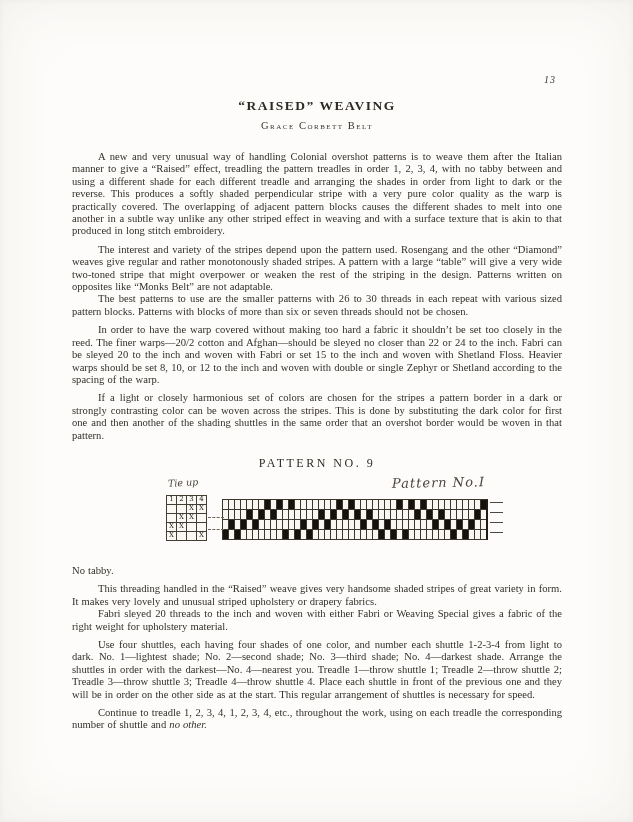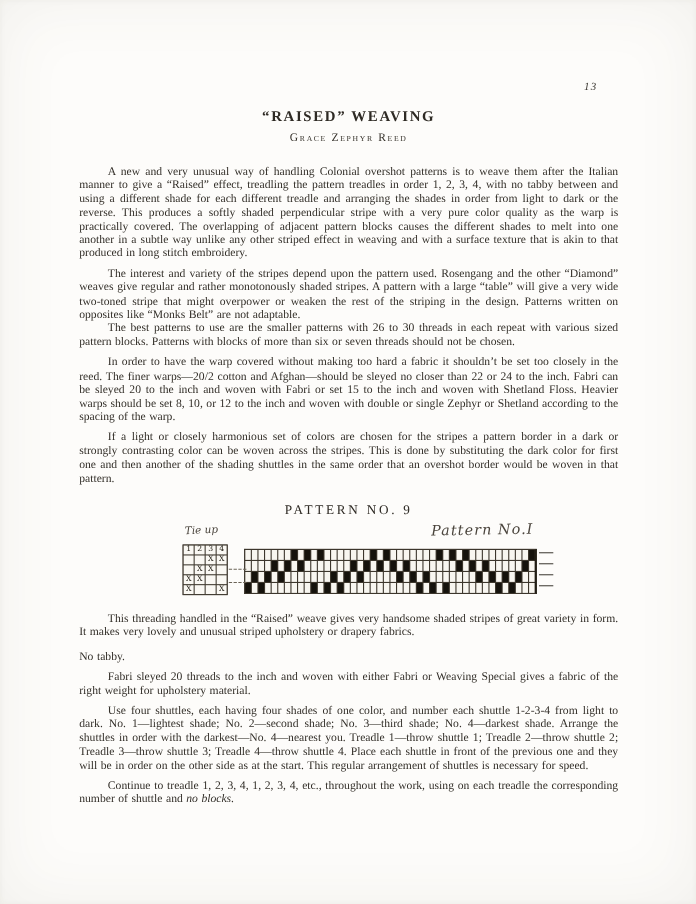--- a/index.html
+++ b/index.html
@@ -7,21 +7,21 @@
     position:relative;
     width:633px;height:822px;
     margin:0 auto;
     background:#fdfcfa;
     box-shadow:inset 0 0 60px rgba(90,80,60,0.07), inset 0 0 6px rgba(60,50,30,0.05);
     font-family:"Liberation Serif", serif;
     color:#332f29;
     overflow:hidden;
   }
   .page-number{
-    position:absolute;top:74px;left:531px;
+    position:absolute;top:74px;left:544px;
     font-size:10px;letter-spacing:1px;color:#3d3933;font-style:italic;
   }
   .content{
     position:absolute;left:72px;top:98px;width:490px;
   }
   .title{
     text-align:center;font-size:13.5px;letter-spacing:1.5px;
     font-weight:bold;margin:0 0 6px 0;color:#2e2a24;
   }
   .byline{
@@ -74,21 +74,21 @@
   .closing em{font-style:italic;}
 </style>
 </head>
 <body>
 
 <div class="page">
   <div class="page-number">13</div>
 
   <div class="content">
     <h1 class="title">“RAISED” WEAVING</h1>
-    <div class="byline">Grace Zephyr Reed</div>
+    <div class="byline">Grace Corbett Belt</div>
 
     <p class="para">A new and very unusual way of handling Colonial overshot patterns is to weave them after the Italian manner to give a “Raised” effect, treadling the pattern treadles in order 1, 2, 3, 4, with no tabby between and using a different shade for each different treadle and arranging the shades in order from light to dark or the reverse.  This produces a softly shaded perpendicular stripe with a very pure color quality as the warp is practically covered.  The overlapping of adjacent pattern blocks causes the different shades to melt into one another in a subtle way unlike any other striped effect in weaving and with a surface texture that is akin to that produced in long stitch embroidery.</p>
     <p class="para tight">The interest and variety of the stripes depend upon the pattern used.  Rosengang and the other “Diamond” weaves give regular and rather monotonously shaded stripes.  A pattern with a large “table” will give a very wide two-toned stripe that might overpower or weaken the rest of the striping in the design.  Patterns written on opposites like “Monks Belt” are not adaptable.</p>
     <p class="para">The best patterns to use are the smaller patterns with 26 to 30 threads in each repeat with various sized pattern blocks.  Patterns with blocks of more than six or seven threads should not be chosen.</p>
     <p class="para">In order to have the warp covered without making too hard a fabric it shouldn’t be set too closely in the reed.  The finer warps—20/2 cotton and Afghan—should be sleyed no closer than 22 or 24 to the inch.  Fabri can be sleyed 20 to the inch and woven with Fabri or set 15 to the inch and woven with Shetland Floss.  Heavier warps should be set 8, 10, or 12 to the inch and woven with double or single Zephyr or Shetland according to the spacing of the warp.</p>
     <p class="para">If a light or closely harmonious set of colors are chosen for the stripes a pattern border in a dark or strongly contrasting color can be woven across the stripes. This is done by substituting the dark color for first one and then another of the shading shuttles in the same order that an overshot border would be woven in that pattern.</p>
 
     <h2 class="pattern-heading">PATTERN NO. 9</h2>
 
     <div class="draft">
@@ -295,21 +295,21 @@
           <div class="cell"></div>
         </div>
       <div class="dash-line" style="left:136px;top:36px;"></div>
       <div class="dash-line" style="left:136px;top:48px;"></div>
       <div class="end-tick" style="left:418px;top:21px;"></div>
       <div class="end-tick" style="left:418px;top:31px;"></div>
       <div class="end-tick" style="left:418px;top:41px;"></div>
       <div class="end-tick" style="left:418px;top:51px;"></div>
     </div>
 
+    <p class="para noindent no-tabby">No tabby.</p>
+
     <p class="para tight">This threading handled in the “Raised” weave gives very handsome shaded stripes of great variety in form.  It makes very lovely and unusual striped upholstery or drapery fabrics.</p>
-
-    <p class="para noindent no-tabby">No tabby.</p>
     <p class="para">Fabri sleyed 20 threads to the inch and woven with either Fabri or Weaving Special gives a fabric of the right weight for upholstery material.</p>
     <p class="para">Use four shuttles, each having four shades of one color, and number each shuttle 1-2-3-4 from light to dark.  No. 1—lightest shade; No. 2—second shade; No. 3—third shade; No. 4—darkest shade.  Arrange the shuttles in order with the darkest—No. 4—nearest you.  Treadle 1—throw shuttle 1; Treadle 2—throw shuttle 2; Treadle 3—throw shuttle 3; Treadle 4—throw shuttle 4. Place each shuttle in front of the previous one and they will be in order on the other side as at the start.  This regular arrangement of shuttles is necessary for speed.</p>
 
-    <p class="para closing"><span>Continue to treadle 1, 2, 3, 4, 1, 2, 3, 4, etc., throughout the work, using on each treadle the corresponding number of shuttle and </span><em>no blocks.</em></p>
+    <p class="para closing"><span>Continue to treadle 1, 2, 3, 4, 1, 2, 3, 4, etc., throughout the work, using on each treadle the corresponding number of shuttle and </span><em>no other.</em></p>
   </div>
 </div>
 
 </body></html>

